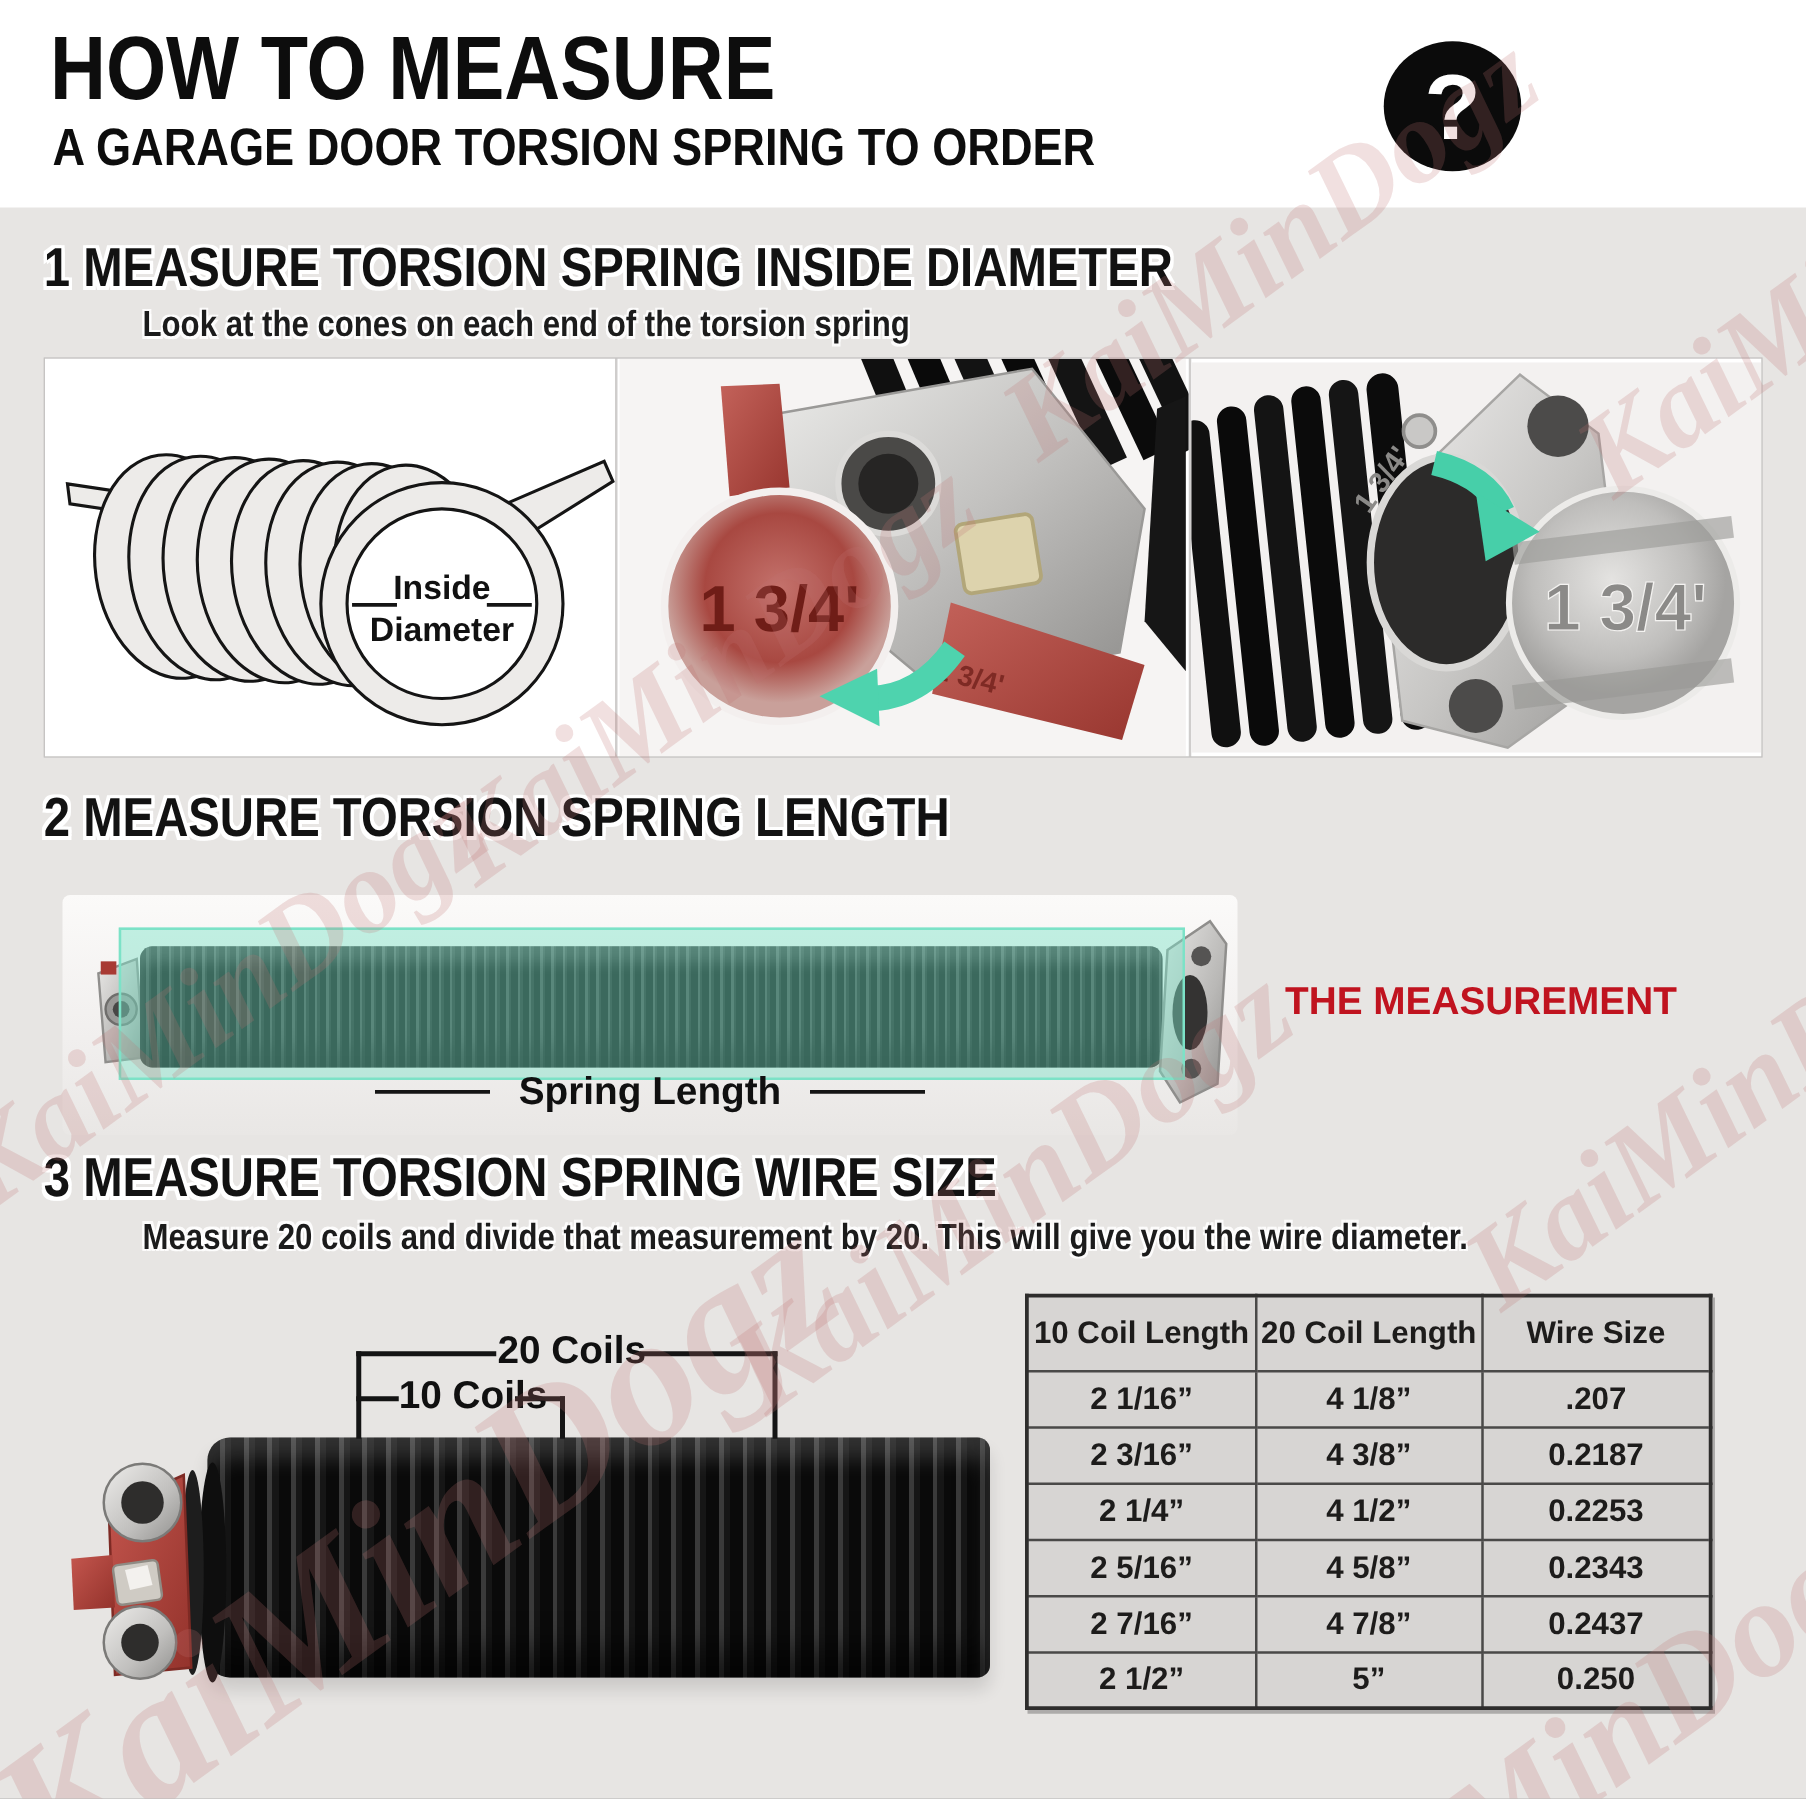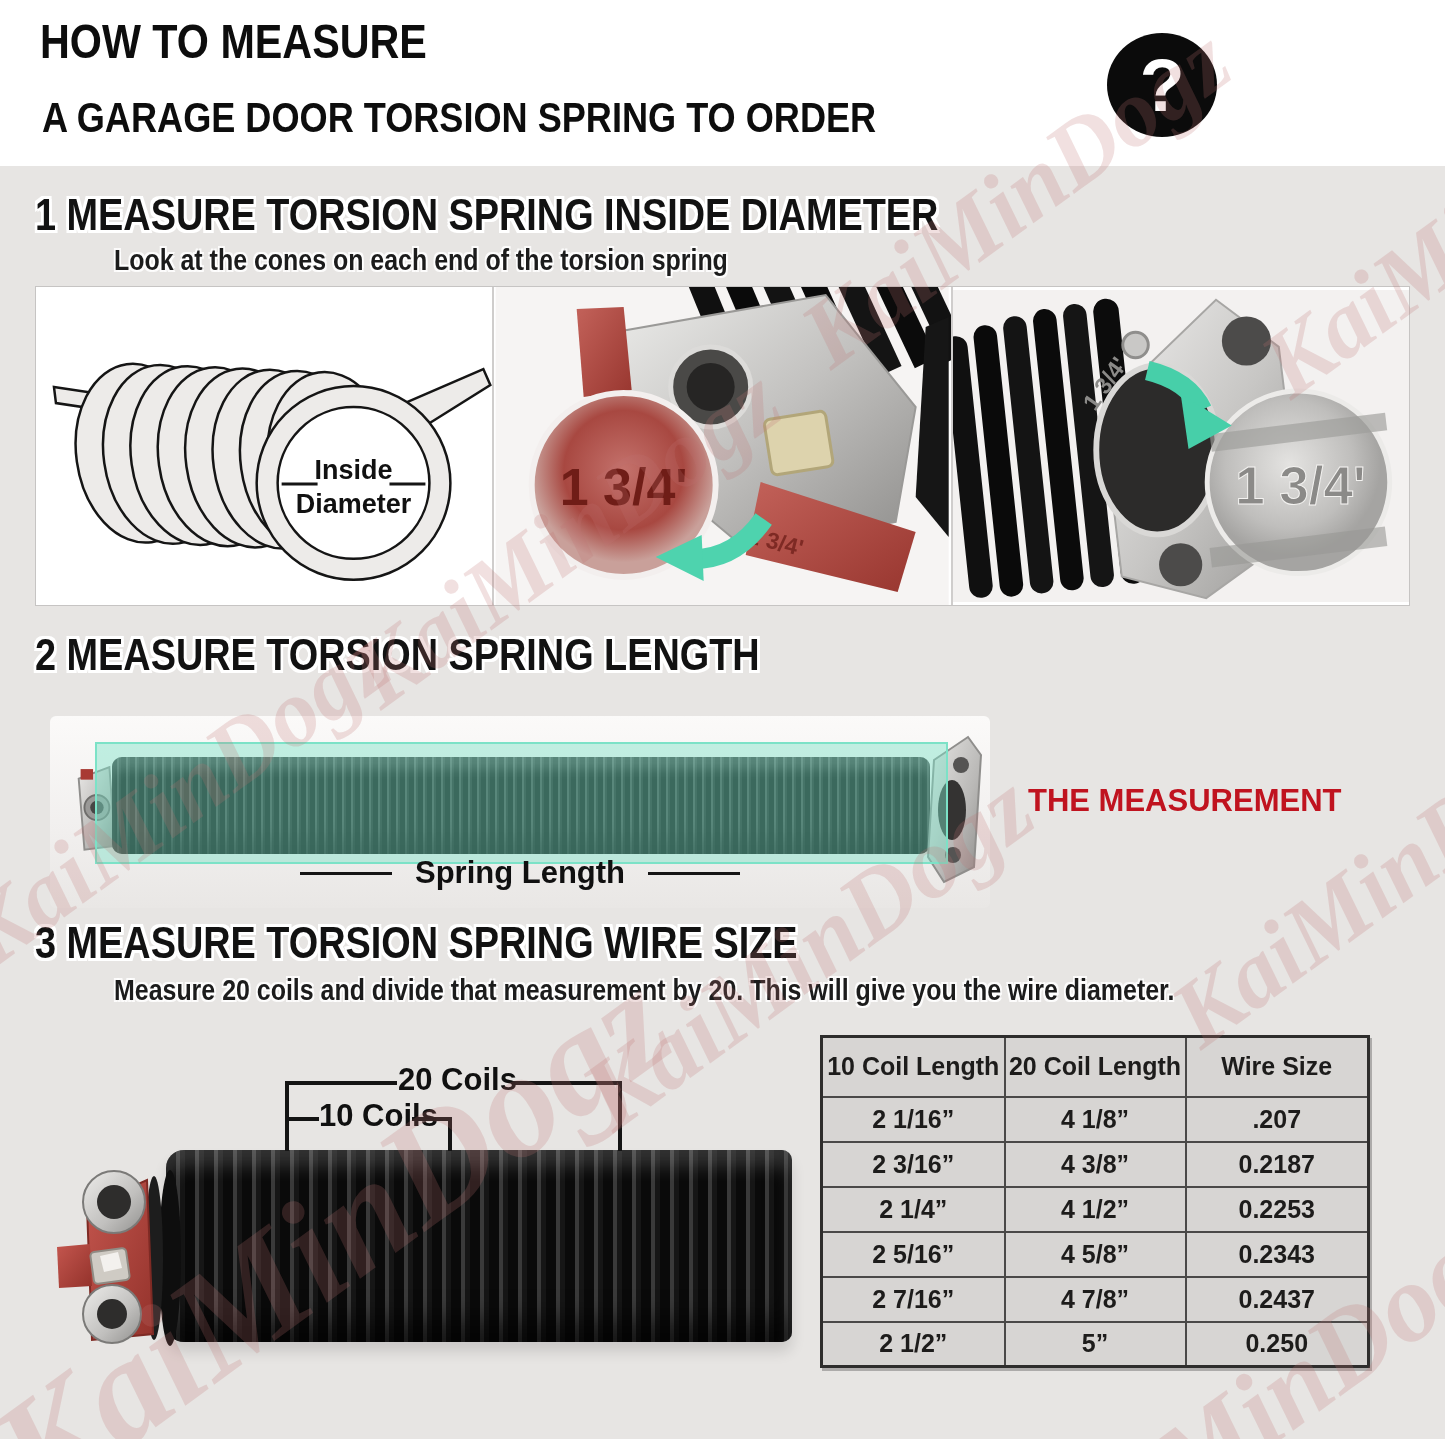--- a/index.html
+++ b/index.html
@@ -10,21 +10,21 @@
   body{background:#9a9a9a;font-family:"Liberation Sans",sans-serif;}
   .page{position:relative;width:1445px;height:1439px;margin:0 auto;background:var(--page_bg);overflow:hidden;}
 
   
   .wm-layer{position:absolute;inset:0;z-index:40;pointer-events:none;}
   .wm{position:absolute;font-family:"Liberation Serif",serif;font-weight:bold;font-style:italic;
       color:var(--watermark_pink);white-space:nowrap;transform-origin:0 0;transform:rotate(-36deg);}
 
   
   .header{position:absolute;left:0;top:0;width:1445px;height:166px;background:#ffffff;z-index:5;}
-  .title{position:absolute;left:40px;top:14px;font-size:48px;font-weight:800;color:#0d0d0d;letter-spacing:0px;}
+  .title{position:absolute;left:40px;top:14px;font-size:72px;font-weight:800;color:#0d0d0d;letter-spacing:0px;}
   .subtitle{position:absolute;left:42px;top:94px;font-size:42px;font-weight:800;color:#0d0d0d;}
   .qmark{position:absolute;left:1107px;top:33px;width:110px;height:104px;background:#0b0b0b;border-radius:50%;
          display:flex;align-items:center;justify-content:center;color:#fff;font-size:74px;font-weight:800;}
   .squeeze{display:inline-block;transform:scaleX(.86);transform-origin:0 50%;white-space:nowrap;}
 
   
   .h-sec{position:absolute;font-size:44px;font-weight:800;color:#121212;z-index:10;white-space:nowrap;
     text-shadow:-3px -3px 0 #fff,3px -3px 0 #fff,-3px 3px 0 #fff,3px 3px 0 #fff,0 -3px 0 #fff,0 3px 0 #fff,-3px 0 0 #fff,3px 0 0 #fff;}
   .h-sub{position:absolute;font-size:29px;font-weight:700;color:#1c1c1c;z-index:10;white-space:nowrap;
     text-shadow:-2px -2px 0 rgba(255,255,255,.85),2px 2px 0 rgba(255,255,255,.85),-2px 2px 0 rgba(255,255,255,.85),2px -2px 0 rgba(255,255,255,.85);padding-left:48px;}

